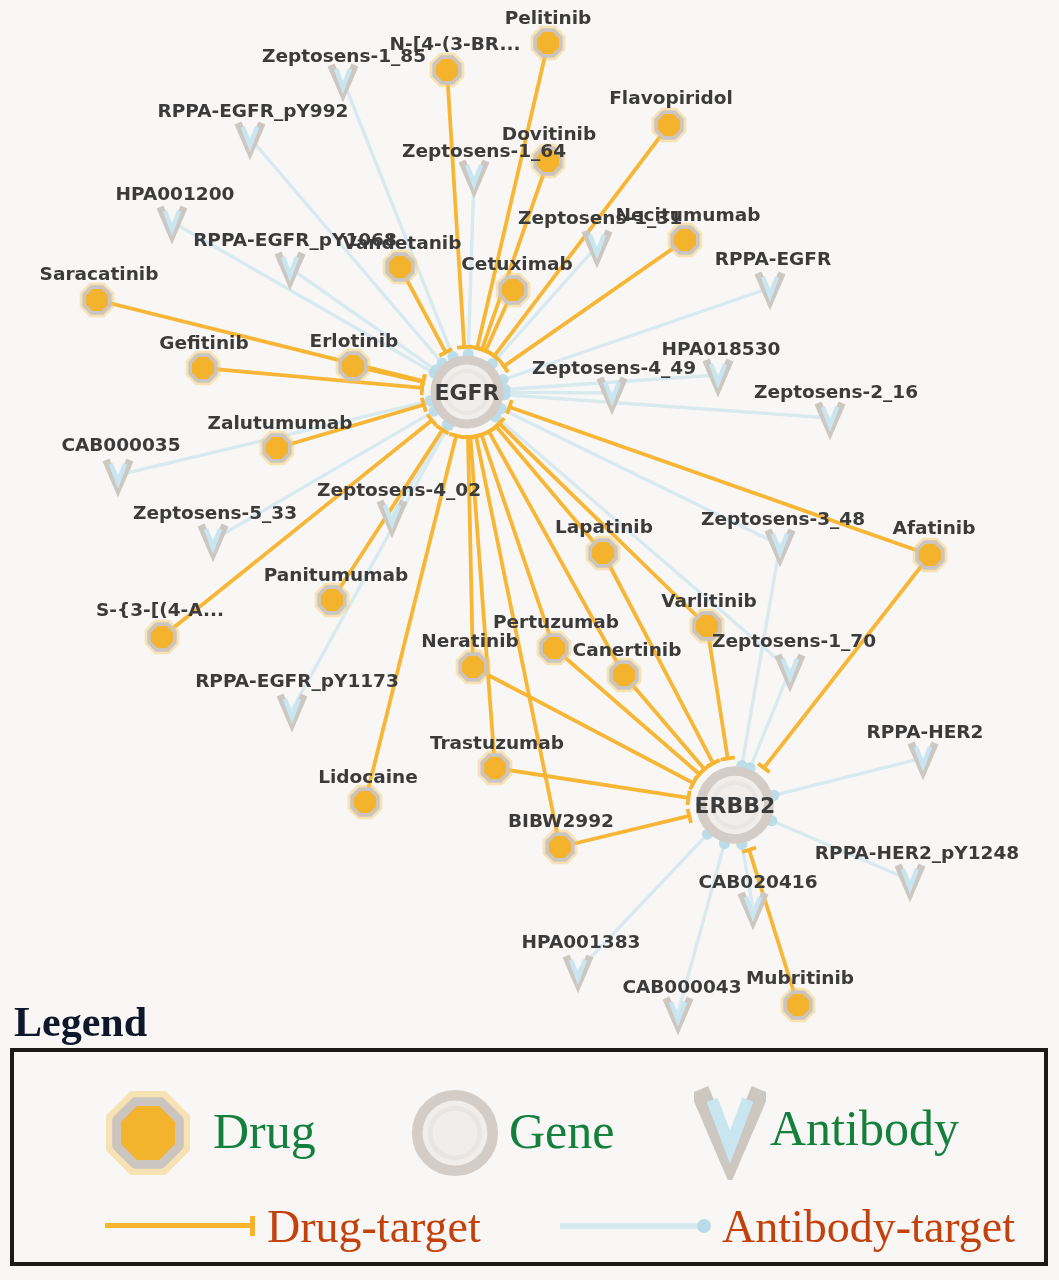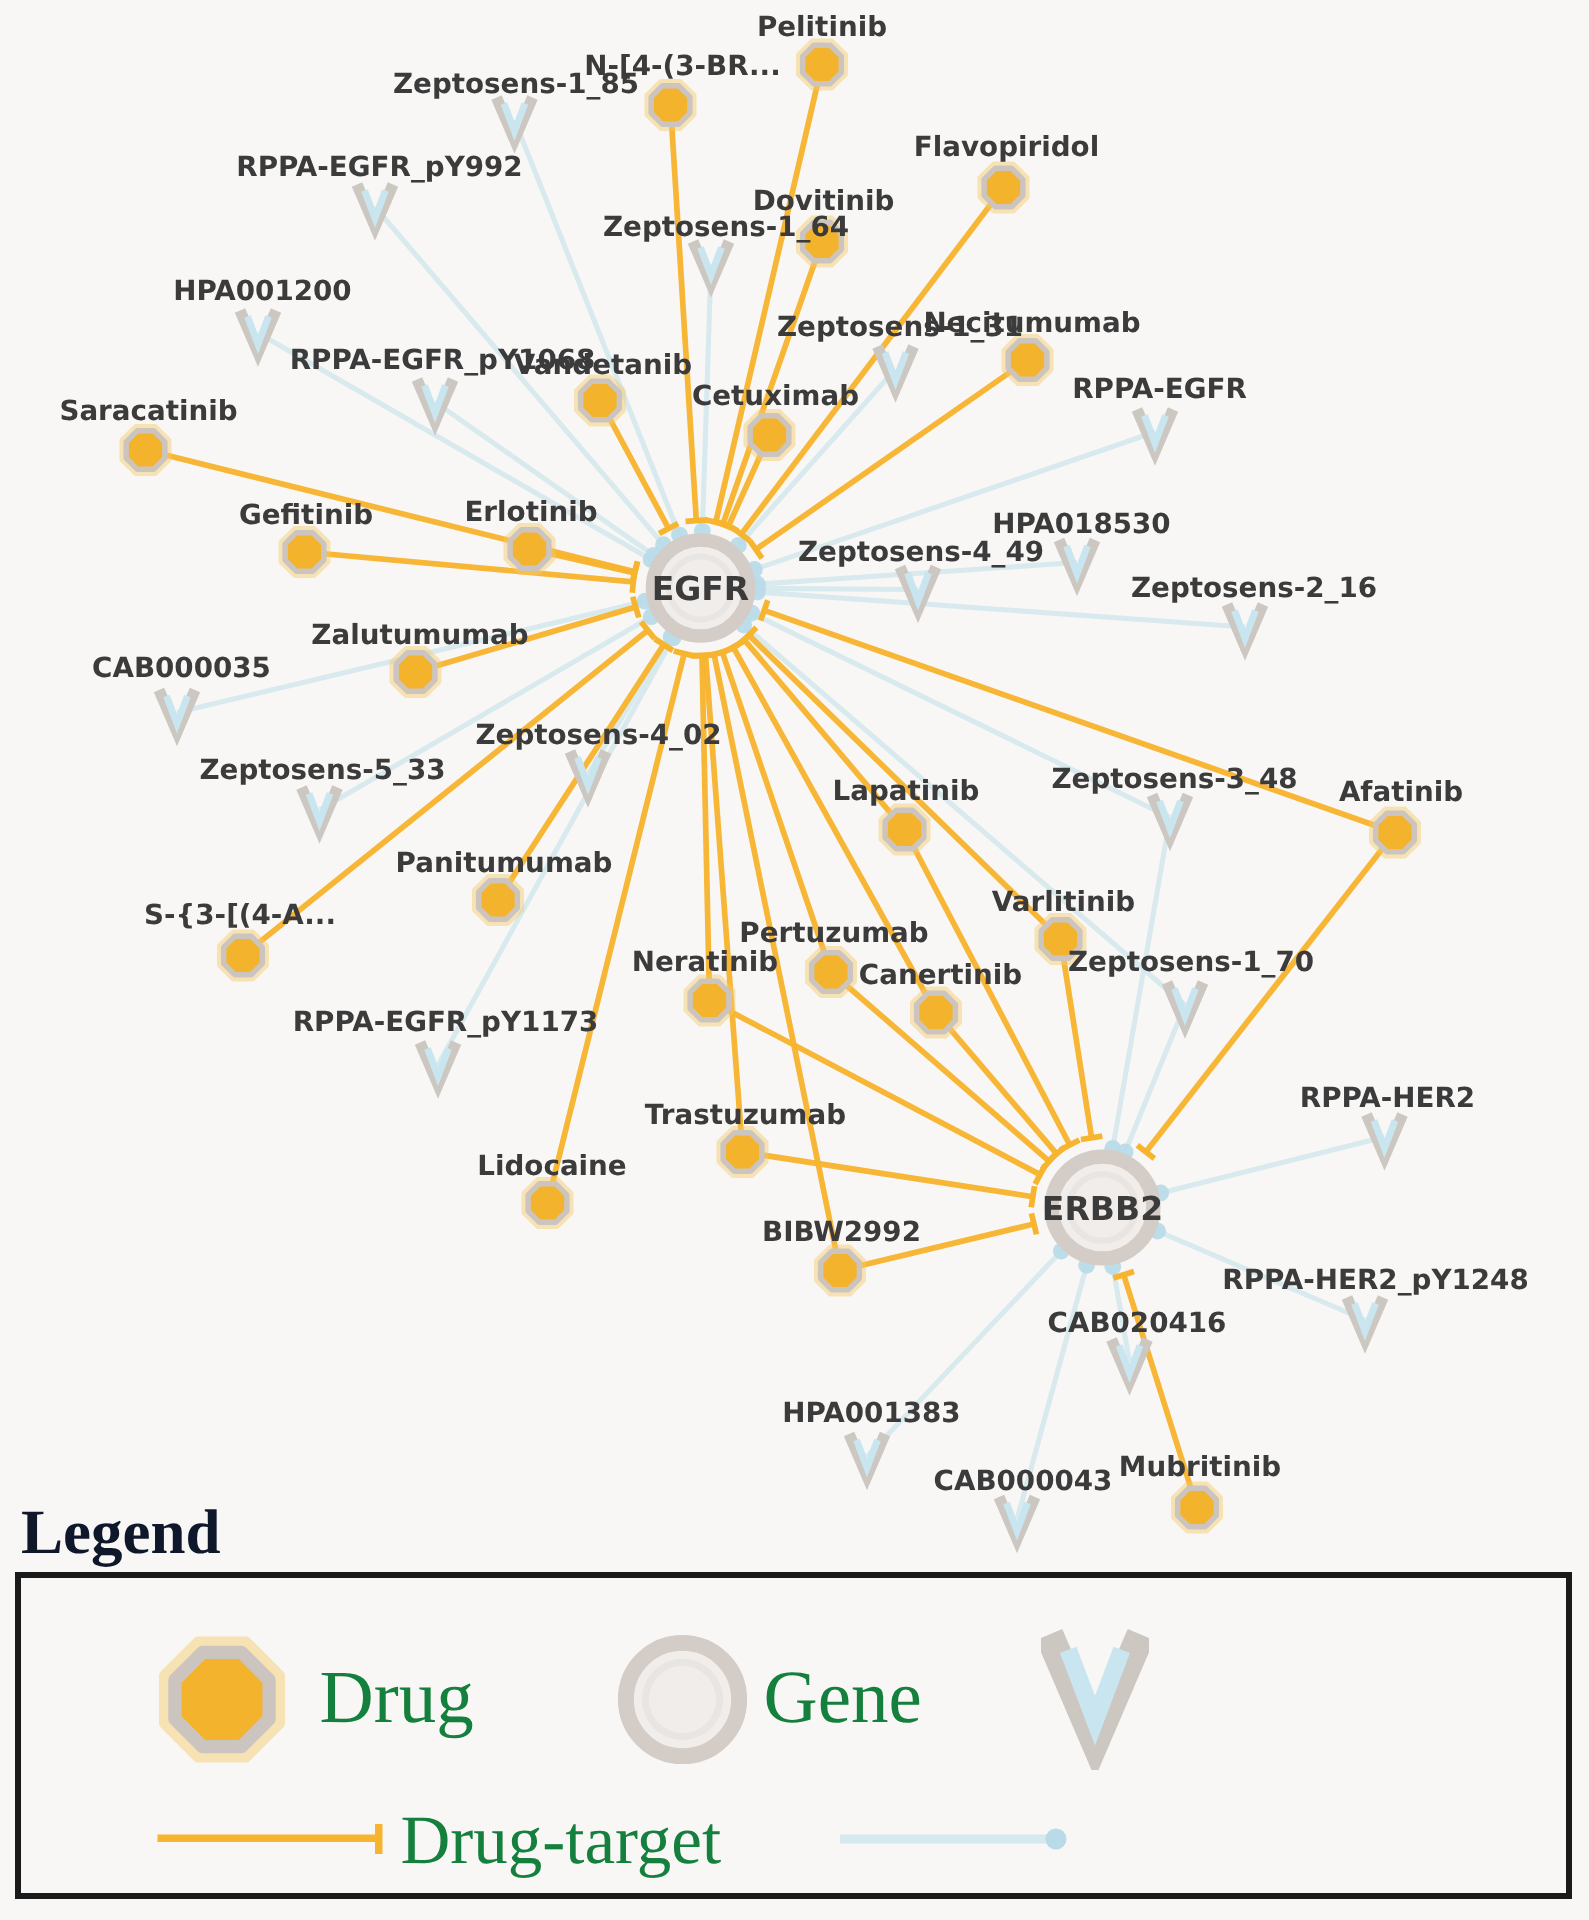--- a/index.html
+++ b/index.html
@@ -7,21 +7,21 @@
   #stage{position:relative;width:1059px;height:1280px;}
   #graph-svg{position:absolute;left:0;top:0;}
   .node{cursor:pointer;}
   
   .legend-title{position:absolute;left:14px;top:998px;font-family:"Liberation Serif",serif;
     font-weight:bold;font-size:42px;color:#0f172a;}
   .legend-box{position:absolute;left:10px;top:1048px;width:1038px;height:218px;
     border:4px solid #1a1a1a;box-sizing:border-box;background:#f8f7f5;}
   .legend-box .abs{position:absolute;}
   .legend-node-label{font-family:"Liberation Serif",serif;font-size:50px;color:#15803d;line-height:1;}
-  .legend-edge-label{font-family:"Liberation Serif",serif;font-size:46px;color:#15803d;line-height:1;}
+  .legend-edge-label{font-family:"Liberation Serif",serif;font-size:46px;color:#c2410c;line-height:1;}
   .edge-line-drug{background:var(--drug-edge);height:5px;}
   .edge-line-ab{background:var(--ab-edge);height:6px;}
   .tee-cap{background:var(--drug-edge);width:5px;height:20px;}
   .dot-cap{background:var(--ab-dot);width:14px;height:14px;border-radius:50%;}
 </style>
 </head>
 <body style="background: rgb(248, 247, 245);">
 
 <div id="stage">
   <svg id="graph-svg" width="1059" height="1280">
@@ -501,21 +501,23 @@
           </g>
         </svg></span>
     <span class="abs legend-node-label" style="left:495px;top:54px;">Gene</span>
 
     <span class="abs" style="left:680px;top:28px;" id="sw-antibody"><svg width="72" height="100">
           <g class="node" transform="translate(36,48) scale(2.55)">
             <path d="M -12 -15 L 0 13 L 12 -15" fill="none" stroke="#cdc7c1" stroke-width="7.5" stroke-linecap="butt" stroke-linejoin="miter" stroke-miterlimit="6"></path>
             <path d="M -7 -11 L 0 7.5 L 7 -11" fill="none" stroke="#c9e6f0" stroke-width="4.6" stroke-linejoin="miter" stroke-miterlimit="6"></path>
           </g>
         </svg></span>
+    <span class="abs legend-node-label" style="left:756px;top:51px;">Antibody</span>
 
     <span class="abs edge-line-drug" style="left:91px;top:171px;width:147px;"></span>
     <span class="abs tee-cap" style="left:236px;top:164px;"></span>
     <span class="abs legend-edge-label" style="left:253px;top:152px;">Drug-target</span>
 
     <span class="abs edge-line-ab" style="left:546px;top:171px;width:140px;"></span>
     <span class="abs dot-cap" style="left:683px;top:167px;"></span>
+    <span class="abs legend-edge-label" style="left:708px;top:152px;">Antibody-target</span>
   </div>
 </div>
 
 </body></html>

